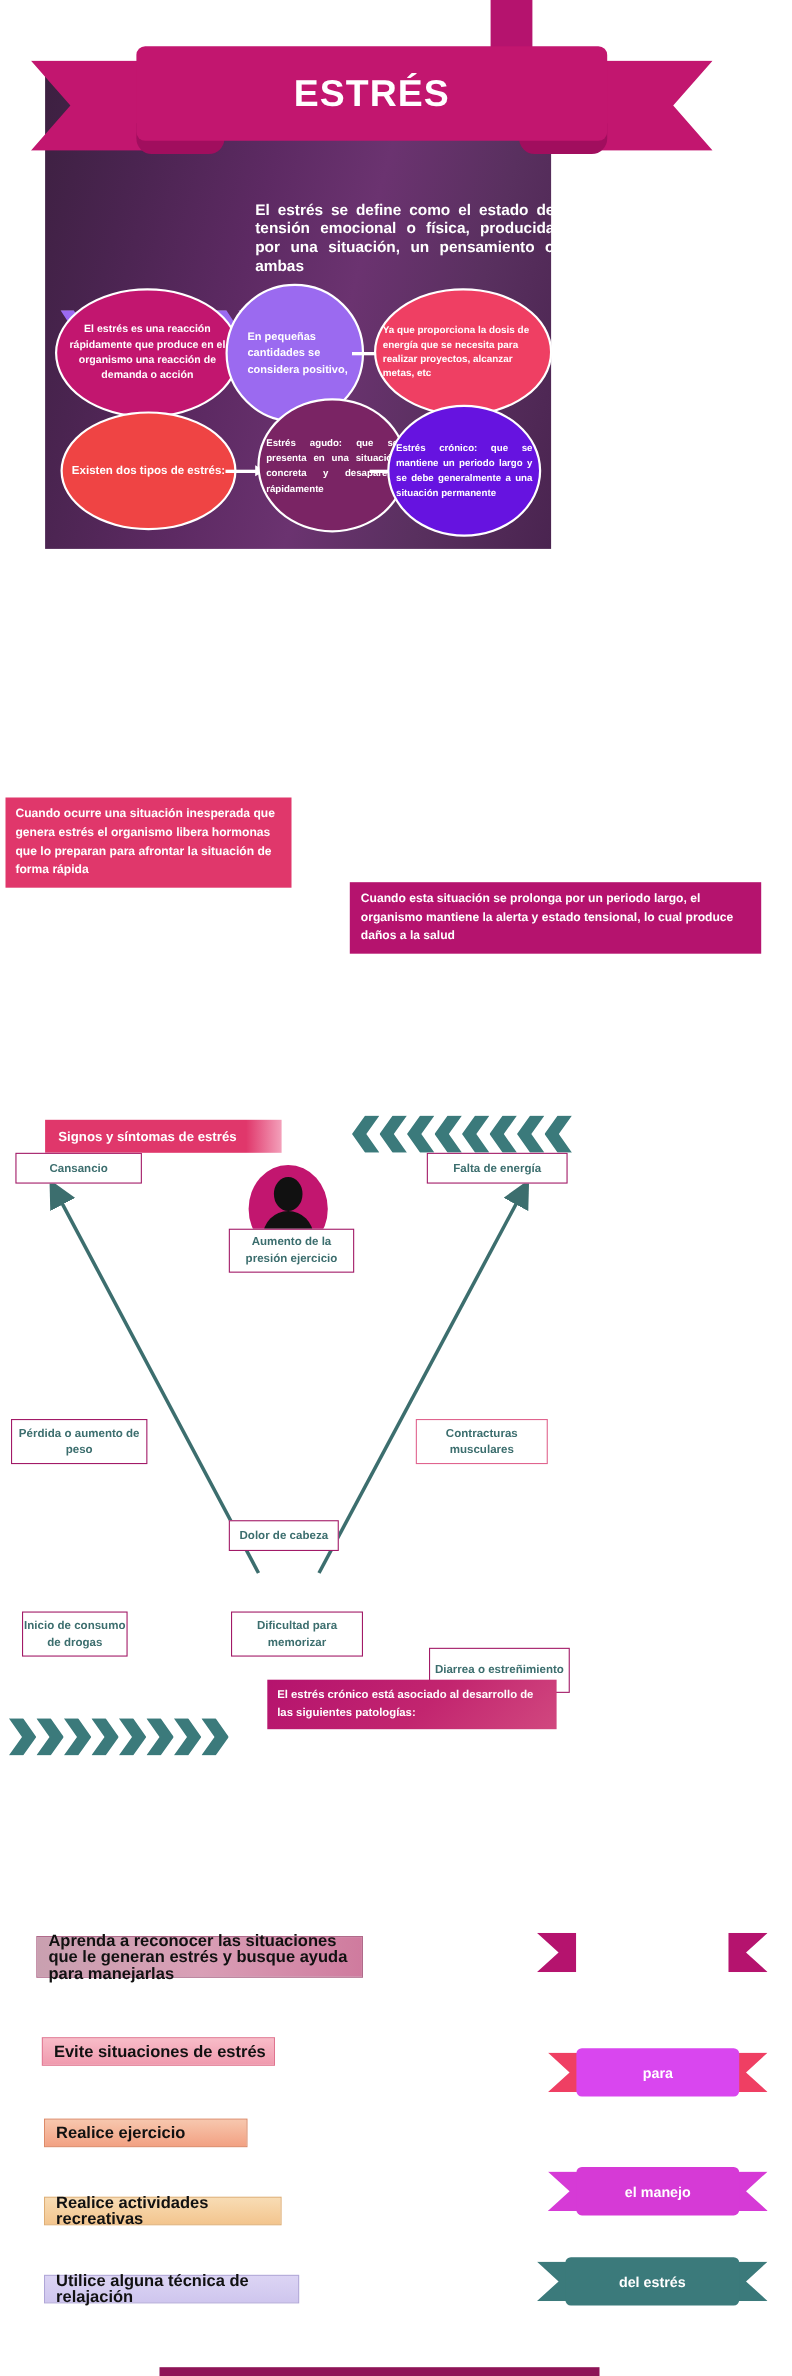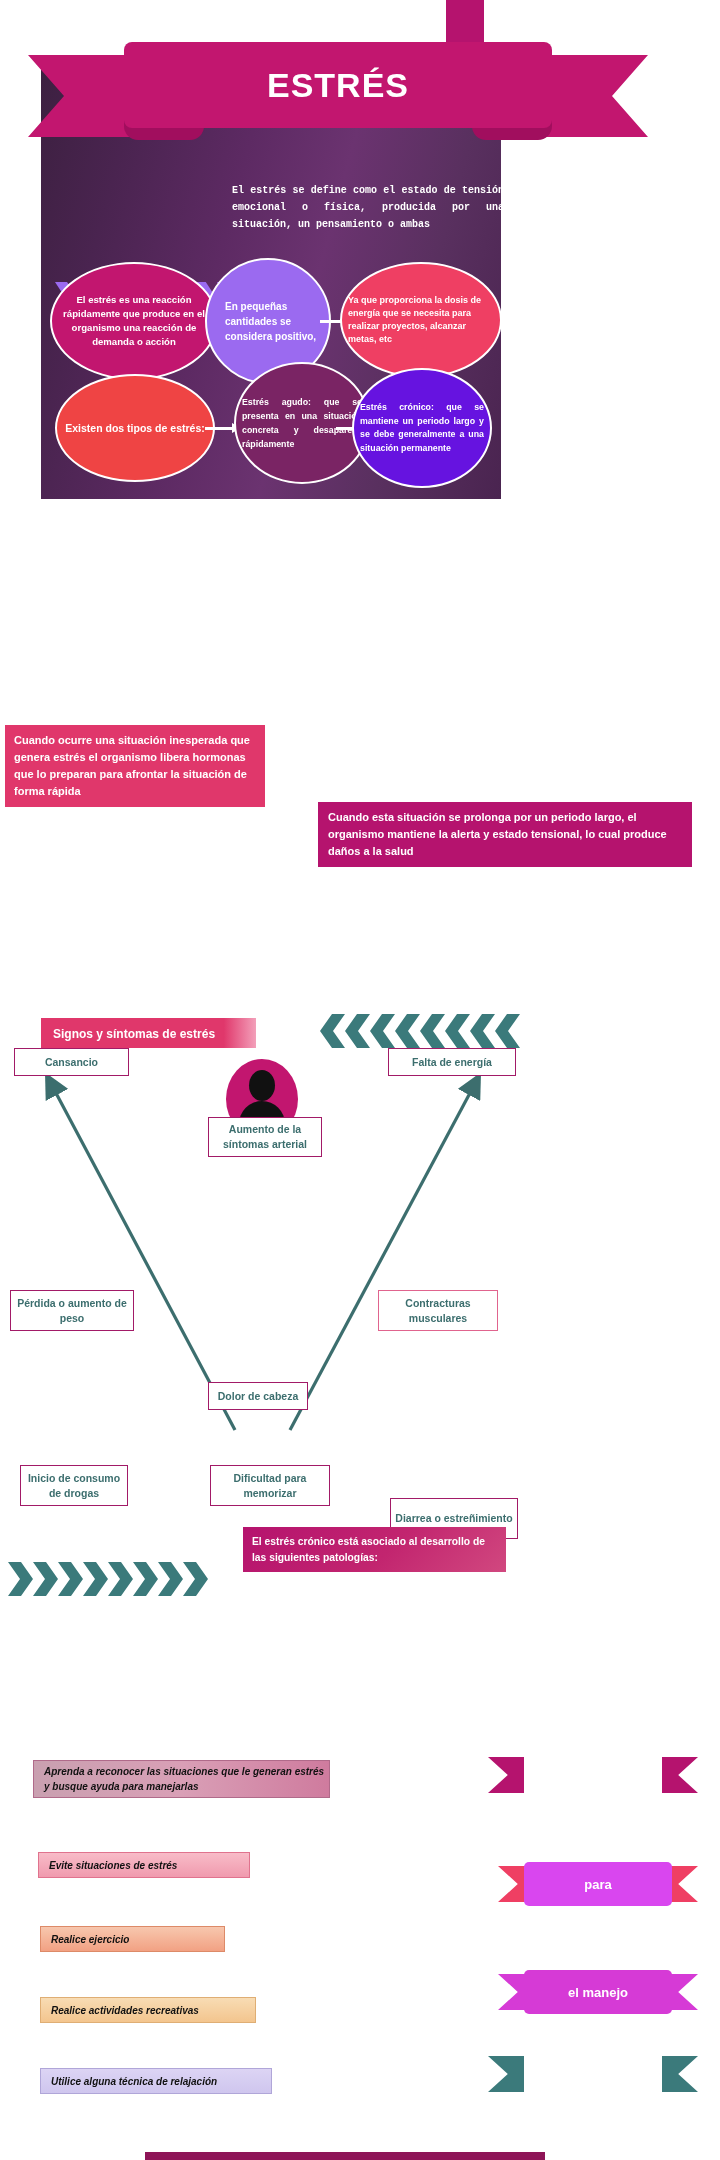--- a/index.html
+++ b/index.html
@@ -23,21 +23,21 @@
     display:flex;align-items:center;justify-content:center;}
   #banner-title{color:#fff;font-size:34px;font-weight:bold;letter-spacing:1px;}
 
   
   #chev-purple{left:55px;top:282px;width:185px;height:34px;display:flex;gap:0px;}
   .chv{width:26px;height:34px;background:#9b6af0;
        clip-path:polygon(0 0,52% 0,100% 50%,52% 100%,0 100%,48% 50%);
        filter:drop-shadow(1.5px 0 0 #fff) drop-shadow(-1.5px 0 0 #fff) drop-shadow(0 1.5px 0 #fff) drop-shadow(0 -1.5px 0 #fff);}
 
   #hero-def{left:232px;top:182px;width:272px;}
-  #hero-def span{display:block;color:#fff;font-size:10px;font-weight:bold;line-height:17px;text-align:justify;font-family:Liberation Mono, monospace;}
+  #hero-def span{display:block;color:#fff;font-size:14px;font-weight:bold;line-height:17px;text-align:justify;}
 
   
   .circ{position:absolute;border:2.5px solid #fff;border-radius:50%;display:flex;align-items:center;justify-content:center;
         box-sizing:border-box;padding:6px;}
   .circ span{color:#fff;font-weight:bold;}
   #c1{left:50px;top:262px;width:168px;height:118px;background:#c2166f;}
   #c1 span{font-size:9.6px;line-height:14px;text-align:center;}
   #c2{left:205px;top:258px;width:126px;height:126px;background:#9b6af0;}
   #c2 span{font-size:10px;line-height:15px;text-align:left;padding-left:12px;}
   #c3{left:340px;top:262px;width:162px;height:116px;background:#ef3f63;}
@@ -69,21 +69,21 @@
   
   .sbox{position:absolute;background:#fff;border:1.6px solid #a21a67;display:flex;align-items:center;justify-content:center;
         box-sizing:border-box;}
   .sbox span{color:#3c6e6e;font-size:10.5px;font-weight:bold;line-height:15px;text-align:center;}
   #s-cansancio{left:14px;top:1048px;width:115px;height:28px;}
   #s-falta{left:388px;top:1048px;width:128px;height:28px;}
   #s-presion{left:208px;top:1117px;width:114px;height:40px;}
   #s-perdida{left:10px;top:1290px;width:124px;height:41px;}
   #s-contract{left:378px;top:1290px;width:120px;height:41px;border-color:#e0648e;}
   #s-dolor{left:208px;top:1382px;width:100px;height:28px;}
-  #s-drogas{left:20px;top:1465px;width:108px;height:41px;justify-content:flex-end;}
+  #s-drogas{left:20px;top:1465px;width:96px;height:41px;justify-content:flex-end;}
   #s-memo{left:210px;top:1465px;width:120px;height:41px;}
   #s-diarrea{left:390px;top:1498px;width:128px;height:41px;}
 
   #avatar{left:226px;top:1059px;width:72px;height:80px;background:#c2166f;border-radius:50%;overflow:hidden;}
   #av-head{position:absolute;left:50%;top:11px;transform:translateX(-50%);width:26px;height:31px;background:#111;border-radius:50%;}
   #av-body{position:absolute;left:50%;top:42px;transform:translateX(-50%);width:46px;height:40px;background:#111;
            border-radius:23px 23px 0 0;}
 
   svg#xarrows{position:absolute;left:0;top:1040px;width:540px;height:450px;}
 
@@ -93,21 +93,21 @@
   #pat-box .ptitle{color:#fff;font-size:10.3px;font-weight:bold;line-height:15.5px;display:block;}
   #pat-box ul{margin:2px 0 0 0;padding-left:14px;}
   #pat-box li{color:#fff;font-size:10.3px;font-weight:bold;line-height:16px;}
 
   #chev-teal2{left:8px;top:1562px;width:200px;height:34px;display:flex;}
   .chv-r{width:26px;height:34px;background:#3b7a7b;
          clip-path:polygon(0 0,52% 0,100% 50%,52% 100%,0 100%,48% 50%);}
 
   
   .tipbar{position:absolute;box-sizing:border-box;display:flex;align-items:center;padding-left:10px;}
-  .tipbar span{color:#111;font-size:10px;font-weight:bold;line-height:15px;font-style:italic;}
+  .tipbar span{color:#111;font-size:15px;font-weight:bold;line-height:15px;}
   #t1{left:33px;top:1760px;width:297px;height:38px;background:linear-gradient(90deg,#c9a0b0 0%,#d99fb6 50%,#cf7b9e 100%);border:1px solid #b06a8a;}
   #t2{left:38px;top:1852px;width:212px;height:26px;background:linear-gradient(180deg,#f8bcc8 0%,#f09aae 100%);border:1px solid #e0738e;}
   #t3{left:40px;top:1926px;width:185px;height:26px;background:linear-gradient(180deg,#f7c7ae 0%,#f2a183 100%);border:1px solid #dd8a68;}
   #t4{left:40px;top:1997px;width:216px;height:26px;background:linear-gradient(180deg,#f8dcb4 0%,#f3c58e 100%);border:1px solid #dfae74;}
   #t5{left:40px;top:2068px;width:232px;height:26px;background:linear-gradient(180deg,#dcd4f4 0%,#cfc6ee 100%);border:1px solid #b0a6d8;}
 
   .rib{position:absolute;height:44px;}
   .rib .rb-l,.rib .rb-r{position:absolute;top:4px;width:36px;height:36px;}
   .rib .rb-l{left:0;clip-path:polygon(0 0,100% 0,100% 100%,0 100%,55% 50%);}
   .rib .rb-r{right:0;clip-path:polygon(0 0,100% 0,45% 50%,100% 100%,0 100%);}
@@ -216,21 +216,21 @@
   <span id="av-body"></span>
 </div>
 
 <div class="sbox" id="s-cansancio">
   <span>Cansancio</span>
   </div>
 <div class="sbox" id="s-falta">
   <span>Falta de energía</span>
   </div>
 <div class="sbox" id="s-presion">
-  <span>Aumento de la síntomas arterial</span>
+  <span>Aumento de la presión ejercicio</span>
   </div>
 <div class="sbox" id="s-perdida">
   <span>Pérdida o aumento de peso</span>
   </div>
 <div class="sbox" id="s-contract">
   <span>Contracturas musculares</span>
   </div>
 <div class="sbox" id="s-dolor">
   <span>Dolor de cabeza</span>
   </div>
@@ -288,17 +288,20 @@
 <div class="rib" id="r-manejo">
   <span class="rb-l" style="background: rgb(214, 58, 214);"></span>
   <span class="rb-r" style="background: rgb(214, 58, 214);"></span>
   <span class="rb-m" style="background: rgb(214, 58, 214);">
     <span>el manejo</span>
     </span>
 </div>
 <div class="rib" id="r-estres">
   <span class="rb-l" style="background: rgb(59, 122, 123);"></span>
   <span class="rb-r" style="background: rgb(59, 122, 123);"></span>
+  <span class="rb-m" style="background: rgb(59, 122, 123);">
+    <span>del estrés</span>
+    </span>
 </div>
 
 <div class="abs" id="consulte">
   
 </div>
 
 </body></html>

